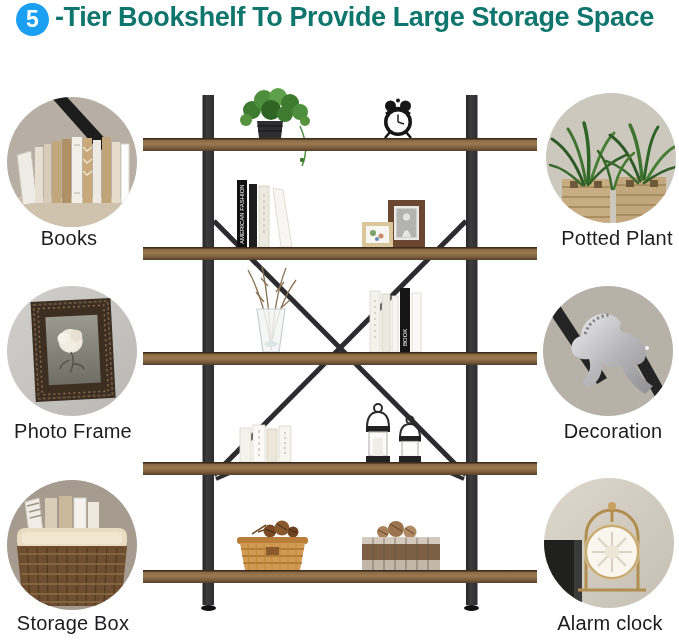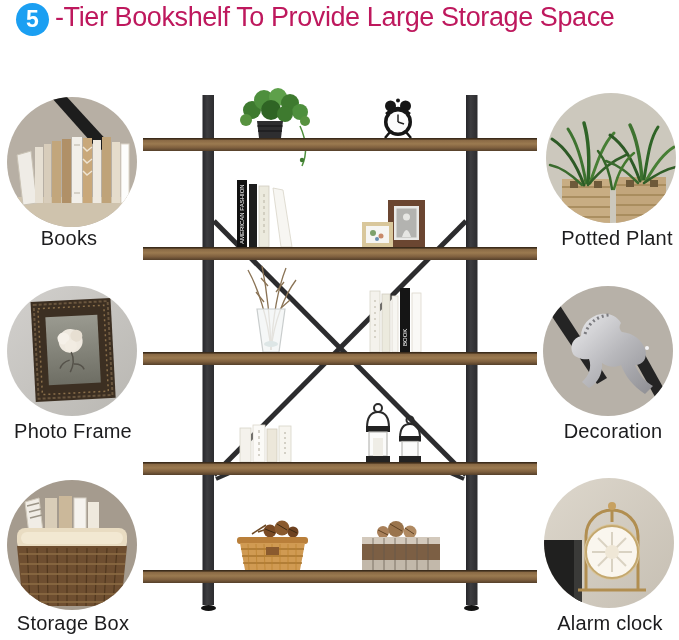--- a/index.html
+++ b/index.html
@@ -16,21 +16,21 @@
   
   .hdr{position:absolute;left:0;top:0;width:679px;height:44px;}
   .badge{
     position:absolute;left:16px;top:3px;
     width:33px;height:33px;border-radius:50%;
     background:#1b9ff2;color:#ffffff;
     font-weight:bold;font-size:23px;line-height:33px;text-align:center;
   }
   .title{
     position:absolute;left:55px;top:2px;width:620px;
-    font-size:27px;font-weight:normal;color:#be185d;
+    font-size:27px;font-weight:bold;color:#0f766e;
     letter-spacing:-0.4px;white-space:nowrap;
   }
   
   .feature-circle{
     position:absolute;width:130px;height:130px;border-radius:50%;
     overflow:hidden;
   }
   .feature-circle svg{display:block;}
   .feature-label{
     position:absolute;width:150px;text-align:center;

